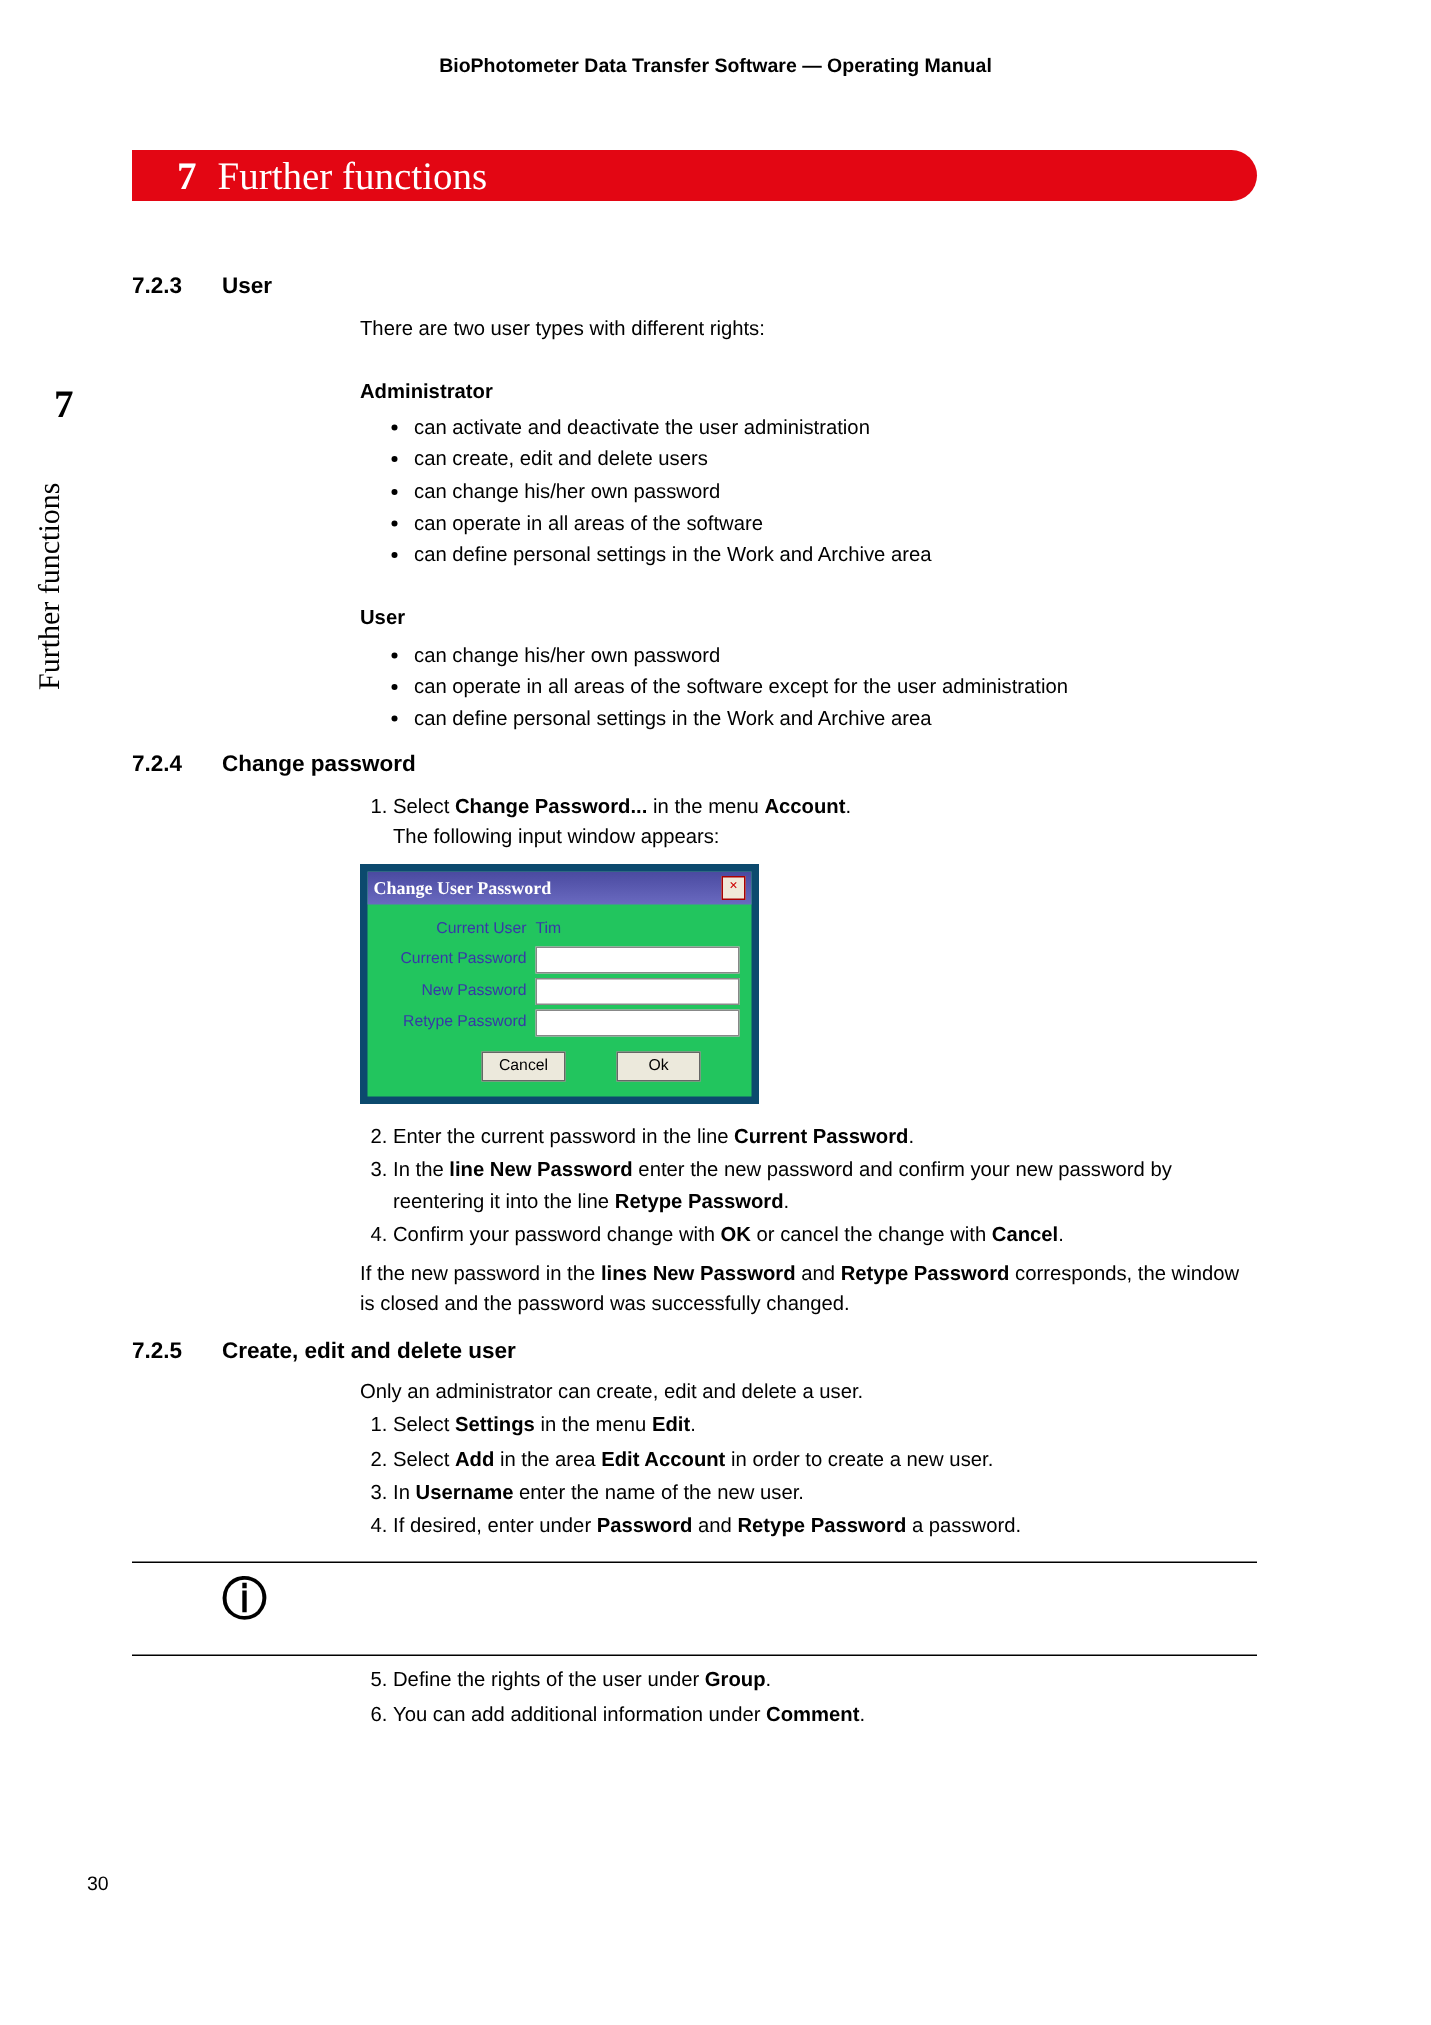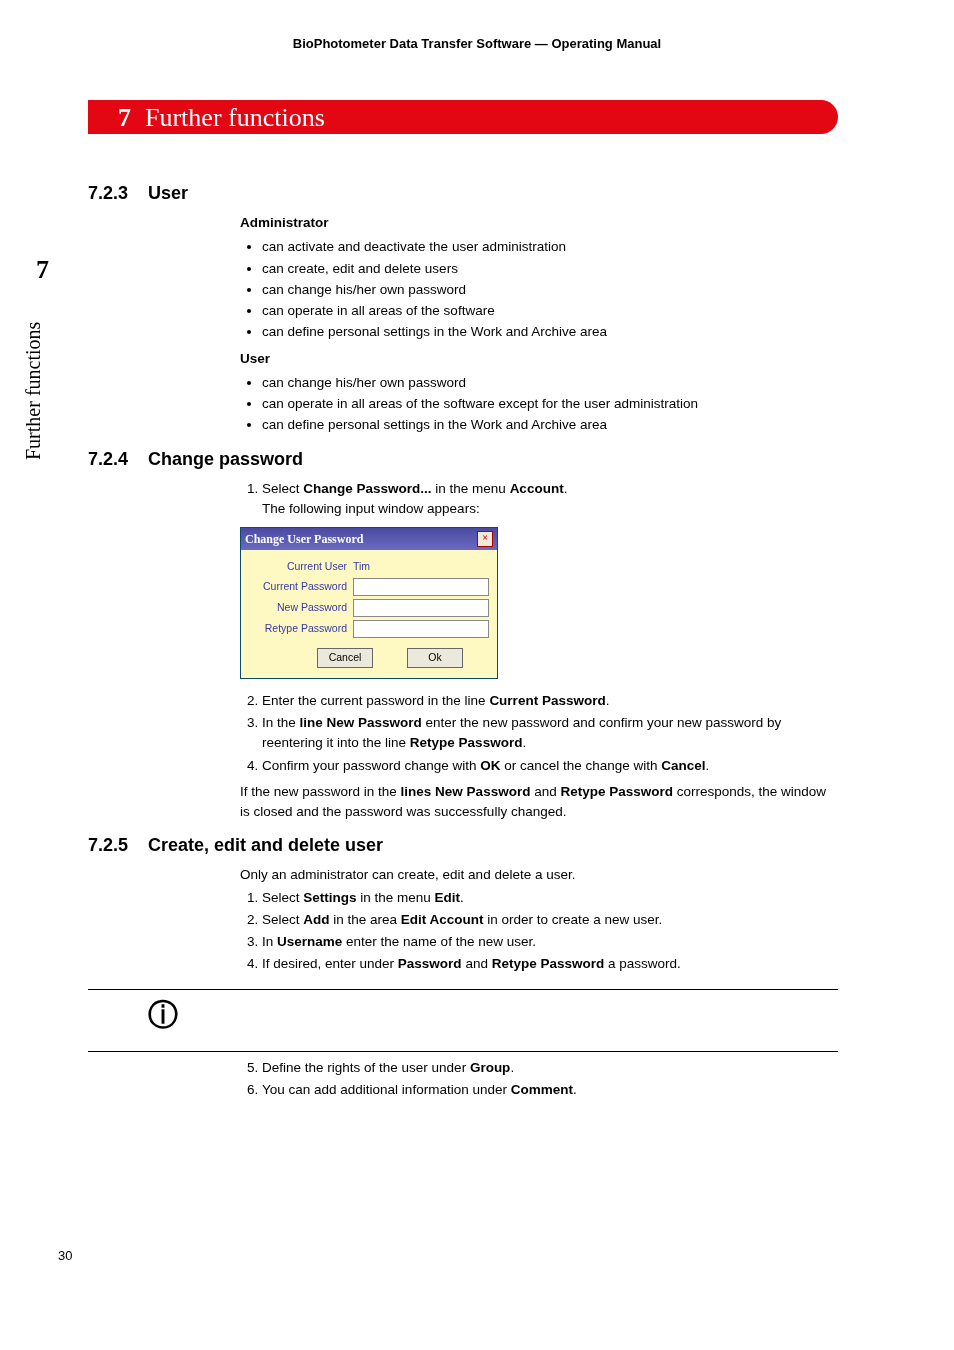--- a/index.html
+++ b/index.html
@@ -6,34 +6,34 @@
 .page{width:954px;height:1350px;position:relative;box-sizing:border-box}
 .header-line{text-align:center;font-weight:bold;font-size:13px;padding-top:34px}
 .chapter-banner{position:absolute;left:88px;top:100px;width:750px;height:34px;background:#e30613;border-radius:0 17px 17px 0;display:flex;align-items:center}
 .chapter-num{color:#fff;font-family:'Times New Roman',serif;font-size:26px;font-weight:bold;margin-left:30px}
 .chapter-title{color:#fff;font-family:'Times New Roman',serif;font-size:26px;margin-left:14px}
 .side-num{position:absolute;left:36px;top:250px;font-family:'Times New Roman',serif;font-size:26px;font-weight:bold}
 .side-bg{position:absolute;left:-6px;top:225px;width:70px;height:70px;background:#eee;border-radius:0 35px 35px 0;z-index:-1}
 .side-label{position:absolute;left:18px;top:460px;transform:rotate(-90deg);transform-origin:left top;font-family:'Times New Roman',serif;font-size:20px}
 .page-num{position:absolute;left:58px;top:1246px;font-size:13px}
 .content{position:absolute;left:88px;top:170px;width:750px}
-.sec-head{display:flex;font-weight:bold;font-size:18px;margin-top:10px;margin-bottom:6px}
+.sec-head{display:flex;font-weight:bold;font-size:15px;margin-top:10px;margin-bottom:6px}
 .sec-num{width:60px}
 .sec-title{}
 .body{margin-left:152px;font-size:13.5px}
-.sub-head{font-weight:bold;margin-top:2px;margin-bottom:4px}
+.sub-head{font-weight:bold;margin-top:22px;margin-bottom:4px}
 ul.bul{margin:2px 0 6px 0;padding-left:22px}
-ul.bul li{margin:1px 0}
+ul.bul li{margin:1px 14px}
 ol.num{margin:2px 0 6px 0;padding-left:22px}
 ol.num li{margin:2px 0}
 .note-sep{border:none;border-top:1px solid #000;margin:14px 0 6px 0}
 .note-row{display:flex;align-items:flex-start;margin-left:0}
 .info-icon{font-size:30px;font-weight:bold;font-family:'Times New Roman',serif;margin-left:60px;margin-right:50px;margin-top:-4px}
 b{font-weight:bold}
-.dialog{width:256px;border:1px solid #0c4a6e;background:#fef9c3;margin:8px 14px 12px 0;font-size:11px}
+.dialog{width:256px;border:5px solid #0c4a6e;background:#22c55e;margin:8px 14px 12px 0;font-size:11px}
 .dialog-title{background:#5a5aa0;background:linear-gradient(#4a4aa0,#6a6ac0);color:#fff;font-weight:bold;padding:2px 4px;display:flex;justify-content:space-between;align-items:center;font-family:'Times New Roman',serif;font-size:12px}
 .dialog-close{width:14px;height:14px;background:#f0e8d8;border:1px solid #a00;color:#c00;font-weight:bold;font-size:10px;text-align:center;line-height:12px}
 .dialog-body{padding:6px 8px 10px 20px}
 .dlg-row{display:flex;align-items:center;margin:3px 0}
 .dlg-label{width:86px;text-align:right;color:#3838a8;font-size:10.5px;padding-right:6px}
 .dlg-input{flex:1;height:16px;border:1px solid #888;background:#fff}
 .dlg-static{color:#3838a8;font-size:10.5px}
 .dlg-buttons{display:flex;gap:34px;margin-top:10px;margin-left:56px}
 .dlg-btn{width:54px;height:18px;border:1px solid #666;background:#ece9dc;font-size:10.5px;text-align:center;line-height:16px}
 </style>
@@ -53,20 +53,21 @@
   <div class="side-label">Further functions</div>
   <div class="page-num">30</div>
 
   <div class="content">
 
     <div class="sec-head">
       <span class="sec-num">7.2.3</span>
       <span class="sec-title">User</span>
     </div>
     <div class="body">
+      <div>There are two user types with different rights:</div>
       <div class="sub-head">Administrator</div>
       <ul class="bul">
         <li>can activate and deactivate the user administration</li>
         <li>can create, edit and delete users</li>
         <li>can change his/her own password</li>
         <li>can operate in all areas of the software</li>
         <li>can define personal settings in the Work and Archive area</li>
       </ul>
       <div class="sub-head">User</div>
       <ul class="bul">

